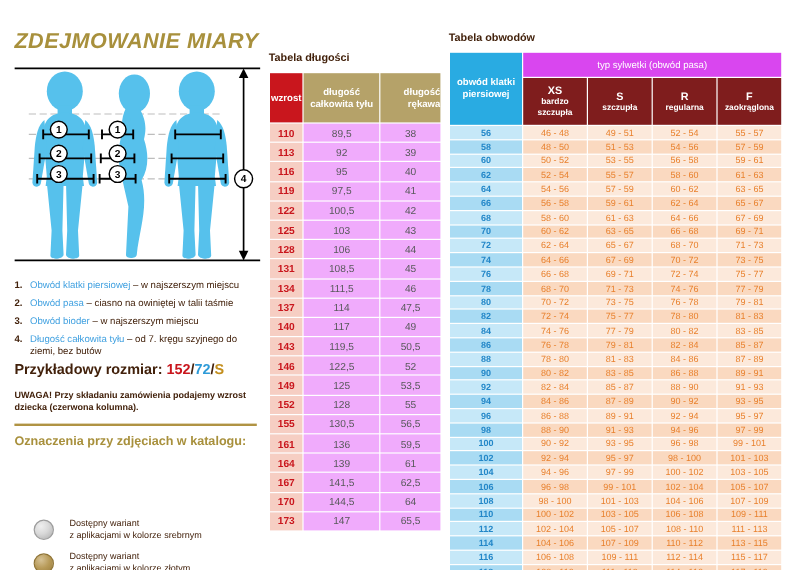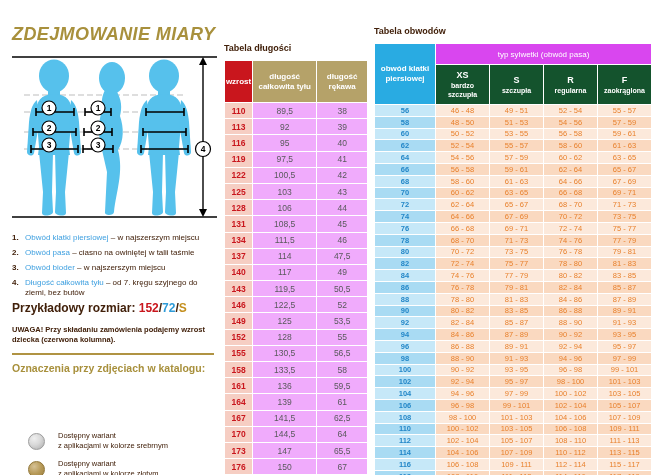--- a/index.html
+++ b/index.html
@@ -35,30 +35,30 @@
   
   .tbl-title{font-size:9px;font-weight:bold;color:#42210B;margin:0 0 7px 0;}
   table{border-collapse:separate;border-spacing:1px;table-layout:fixed;}
   th,td{padding:0;text-align:center;vertical-align:middle;overflow:hidden;}
 
   
   .length-col{position:absolute;left:224px;top:26px;width:146px;margin-top:17px;}
   .len-table{width:144px;}
   .h-wzrost{background:#C9161D;color:#fff;font-size:8px;font-weight:bold;height:41px;width:24px;}
   .h-tan{background:#B5A269;color:#fff;font-size:8px;font-weight:bold;height:41px;line-height:10px;}
-  .h-tan.w1{width:56px;} .h-tan.w2{width:44px;}
+  .h-tan.w1{width:56px;} .h-tan.w2{width:44px;text-align:right;}
   .c-wzrost{background:#F6CEC3;color:#C9161D;font-weight:bold;font-size:8.5px;height:15.2px;}
   .c-len{background:#f0abfc;color:#58595B;font-size:8.5px;height:15.2px;}
 
   
   .girth-col{position:absolute;left:374px;top:26px;width:284px;}
   .girth-table{width:278px;}
   .chest-h{background:#29ABE2;color:#fff;font-size:8px;font-weight:bold;width:60px;line-height:10px;height:60px;}
   .group-h{background:#d946ef;color:#fff;font-size:8px;font-weight:normal;height:15px;}
-  .sub-h{background:#14532d;color:#fff;height:26px;width:53px;}
+  .sub-h{background:#7f1d1d;color:#fff;height:26px;width:53px;}
   .sub-code{font-size:9px;font-weight:bold;line-height:11px;}
   .sub-desc{font-size:7px;font-weight:bold;line-height:9px;}
   .c-chest{font-size:7.5px;font-weight:bold;color:#2387C8;height:10.8px;margin-top:32px;}
   .c-range{font-size:7.5px;color:#E8802C;height:10.8px;}
   .girth-table tbody tr:nth-child(odd) .c-chest{background:#C6E8F8;}
   .girth-table tbody tr:nth-child(even) .c-chest{background:#A9DBF3;}
   .girth-table tbody tr:nth-child(odd) .c-range{background:#FCE9DB;}
   .girth-table tbody tr:nth-child(even) .c-range{background:#FAD9C0;}
 </style>
 </head>
@@ -296,25 +296,20 @@
             <td class="c-wzrost">152</td>
             <td class="c-len">128</td>
             <td class="c-len">55</td>
           </tr>
           <tr>
             <td class="c-wzrost">155</td>
             <td class="c-len">130,5</td>
             <td class="c-len">56,5</td>
           </tr>
           <tr>
-            <td class="c-wzrost">158</td>
-            <td class="c-len">133,5</td>
-            <td class="c-len">58</td>
-          </tr>
-          <tr>
             <td class="c-wzrost">161</td>
             <td class="c-len">136</td>
             <td class="c-len">59,5</td>
           </tr>
           <tr>
             <td class="c-wzrost">164</td>
             <td class="c-len">139</td>
             <td class="c-len">61</td>
           </tr>
           <tr>
@@ -324,25 +319,20 @@
           </tr>
           <tr>
             <td class="c-wzrost">170</td>
             <td class="c-len">144,5</td>
             <td class="c-len">64</td>
           </tr>
           <tr>
             <td class="c-wzrost">173</td>
             <td class="c-len">147</td>
             <td class="c-len">65,5</td>
-          </tr>
-          <tr>
-            <td class="c-wzrost">176</td>
-            <td class="c-len">150</td>
-            <td class="c-len">67</td>
           </tr>
         </tbody>
     </table>
   </div>
 
   <div class="girth-col">
     <div class="tbl-title">Tabela obwodów</div>
     <table class="girth-table">
       <thead>
         <tr>

